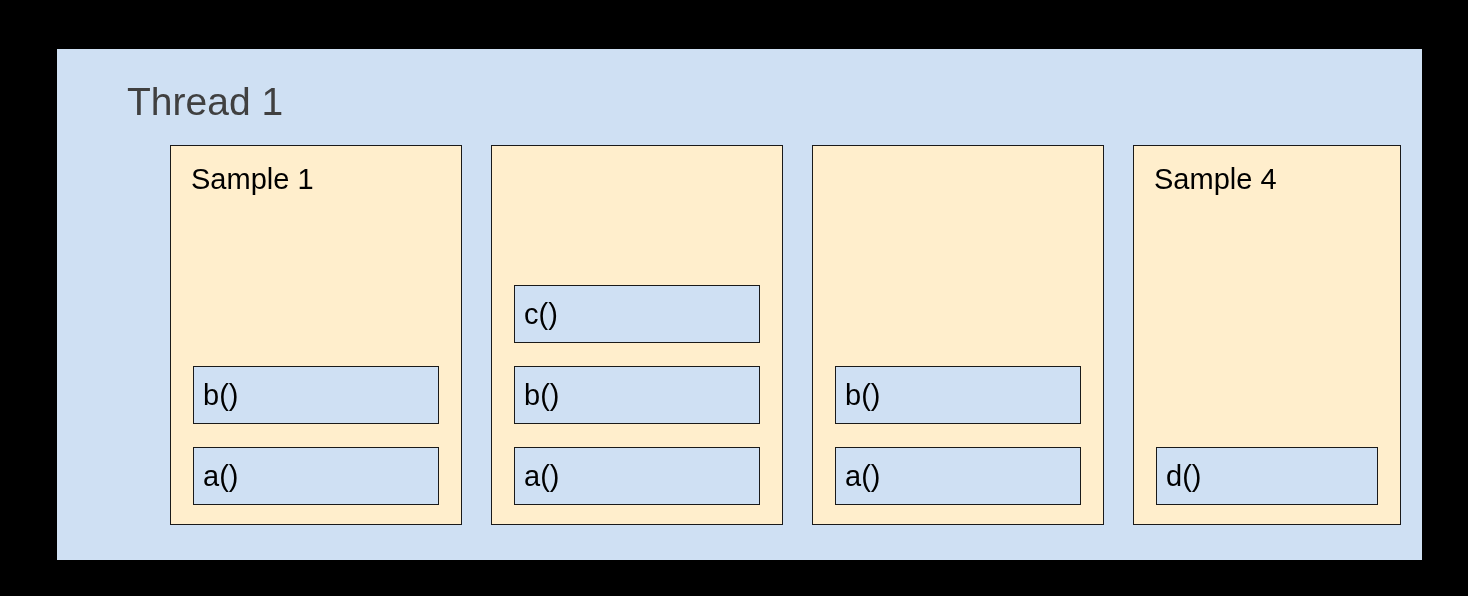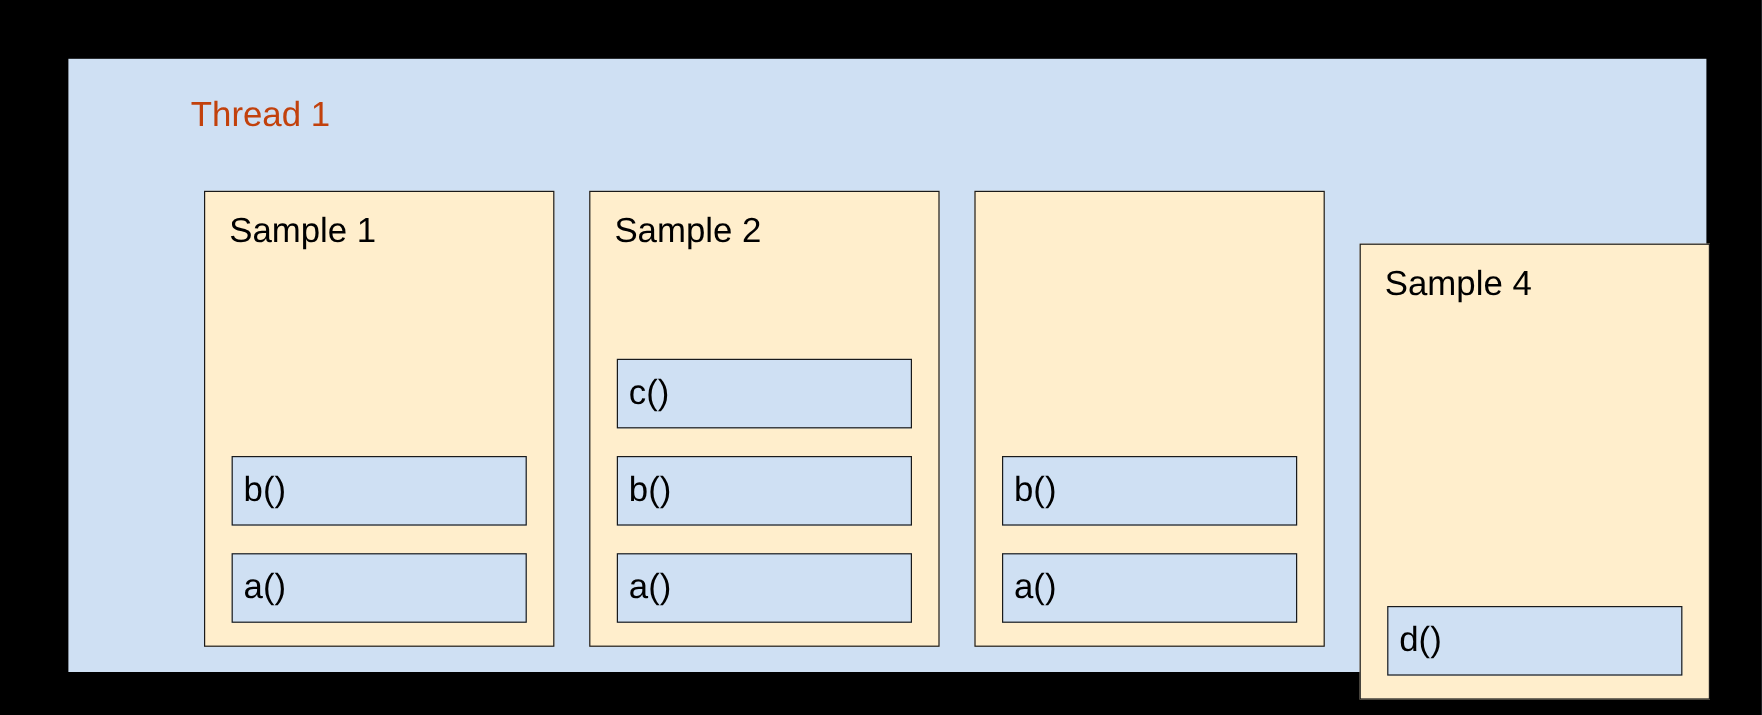--- a/index.html
+++ b/index.html
@@ -22,38 +22,37 @@
     width: 1365px;
     height: 511px;
     background: #cfe0f3;
     box-sizing: border-box;
   }
 
   #thread-label {
     position: absolute;
     left: 70px;
     top: 33px;
-    font-size: 29px;
+    font-size: 39px;
     line-height: 1;
-    color: #c2410c;
+    color: #404040;
     white-space: nowrap;
-    margin-left: 32px;
   }
 
   #samples-row {
     position: absolute;
     left: 56px;
     top: 96px;
     width: 1256px;
     height: 380px;
   }
 
   .sample-box {
     position: absolute;
-    top: 14px;
+    top: 0;
     height: 380px;
     background: #ffeecc;
     border: 1.6px solid #1a1a1a;
     box-sizing: border-box;
     text-decoration: underline;
   }
 
   .sample-label {
     position: absolute;
     left: 20px;
@@ -105,21 +104,20 @@
         <div class="frames-stack">
           <div class="frame-box">
             <div class="frame-label">b()</div>
           </div>
           <div class="frame-box">
             <div class="frame-label">a()</div>
           </div>
         </div>
       </div>
       <div class="sample-box" style="left: 378px; width: 292px;">
-        <div class="sample-label">Sample 2</div>
         <div class="frames-stack">
           <div class="frame-box">
             <div class="frame-label">c()</div>
           </div>
           <div class="frame-box">
             <div class="frame-label">b()</div>
           </div>
           <div class="frame-box">
             <div class="frame-label">a()</div>
           </div>
@@ -128,21 +126,21 @@
       <div class="sample-box" style="left: 699px; width: 292px;">
         <div class="frames-stack">
           <div class="frame-box">
             <div class="frame-label">b()</div>
           </div>
           <div class="frame-box">
             <div class="frame-label">a()</div>
           </div>
         </div>
       </div>
-      <div class="sample-box" style="left: 1020px; width: 292px; margin-top: 44px;">
+      <div class="sample-box" style="left: 1020px; width: 268px;">
         <div class="sample-label">Sample 4</div>
         <div class="frames-stack">
           <div class="frame-box">
             <div class="frame-label">d()</div>
           </div>
         </div>
       </div>
     </div>
 
 </div>

